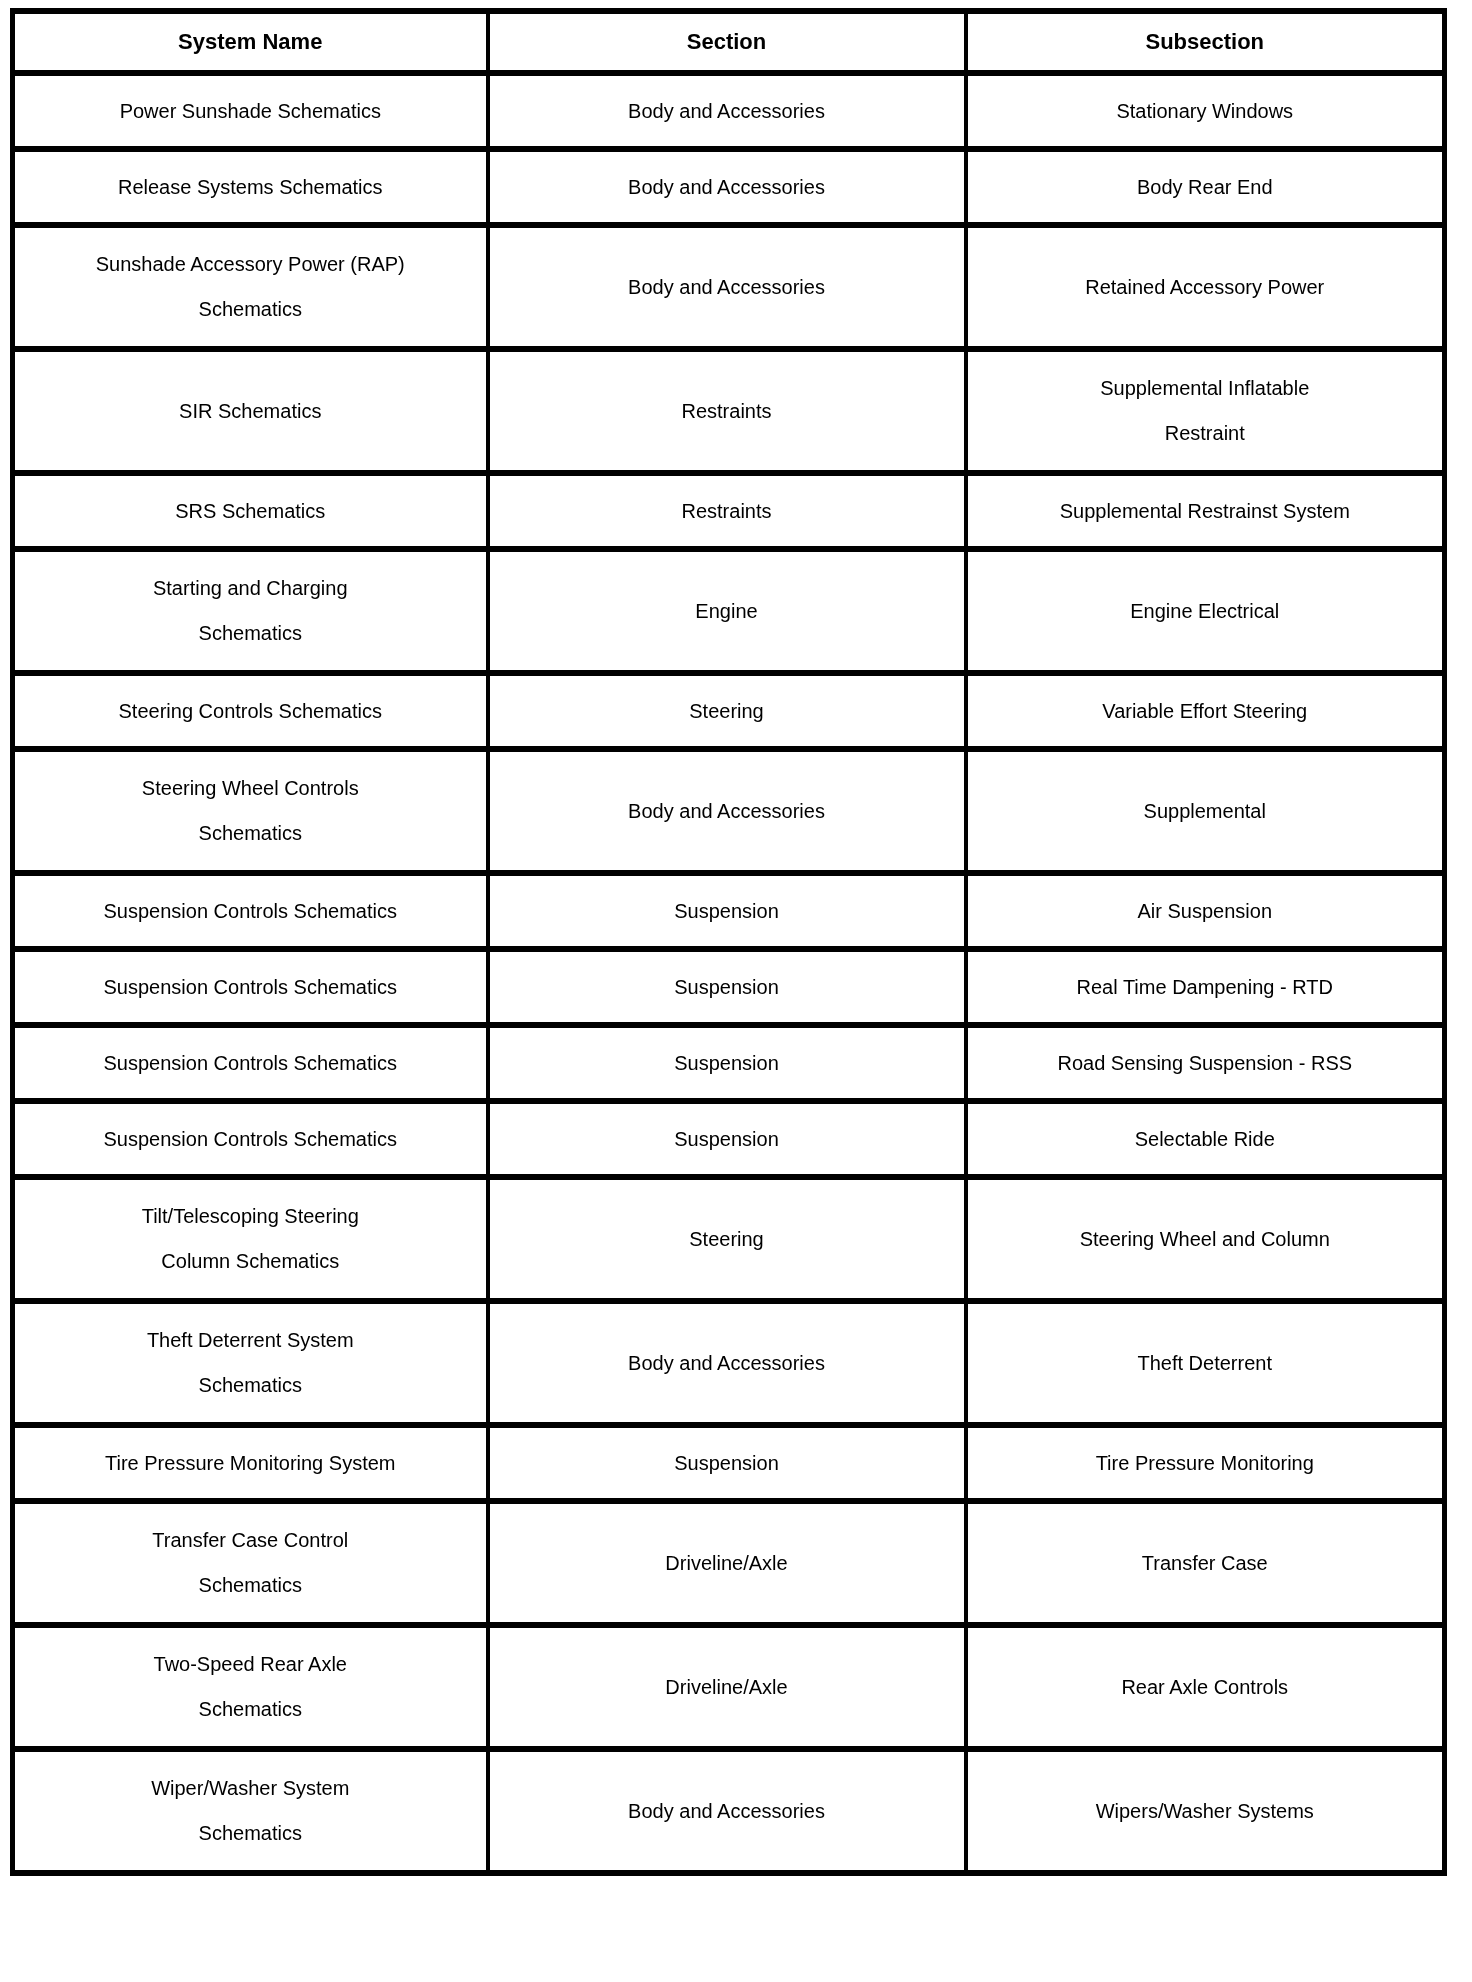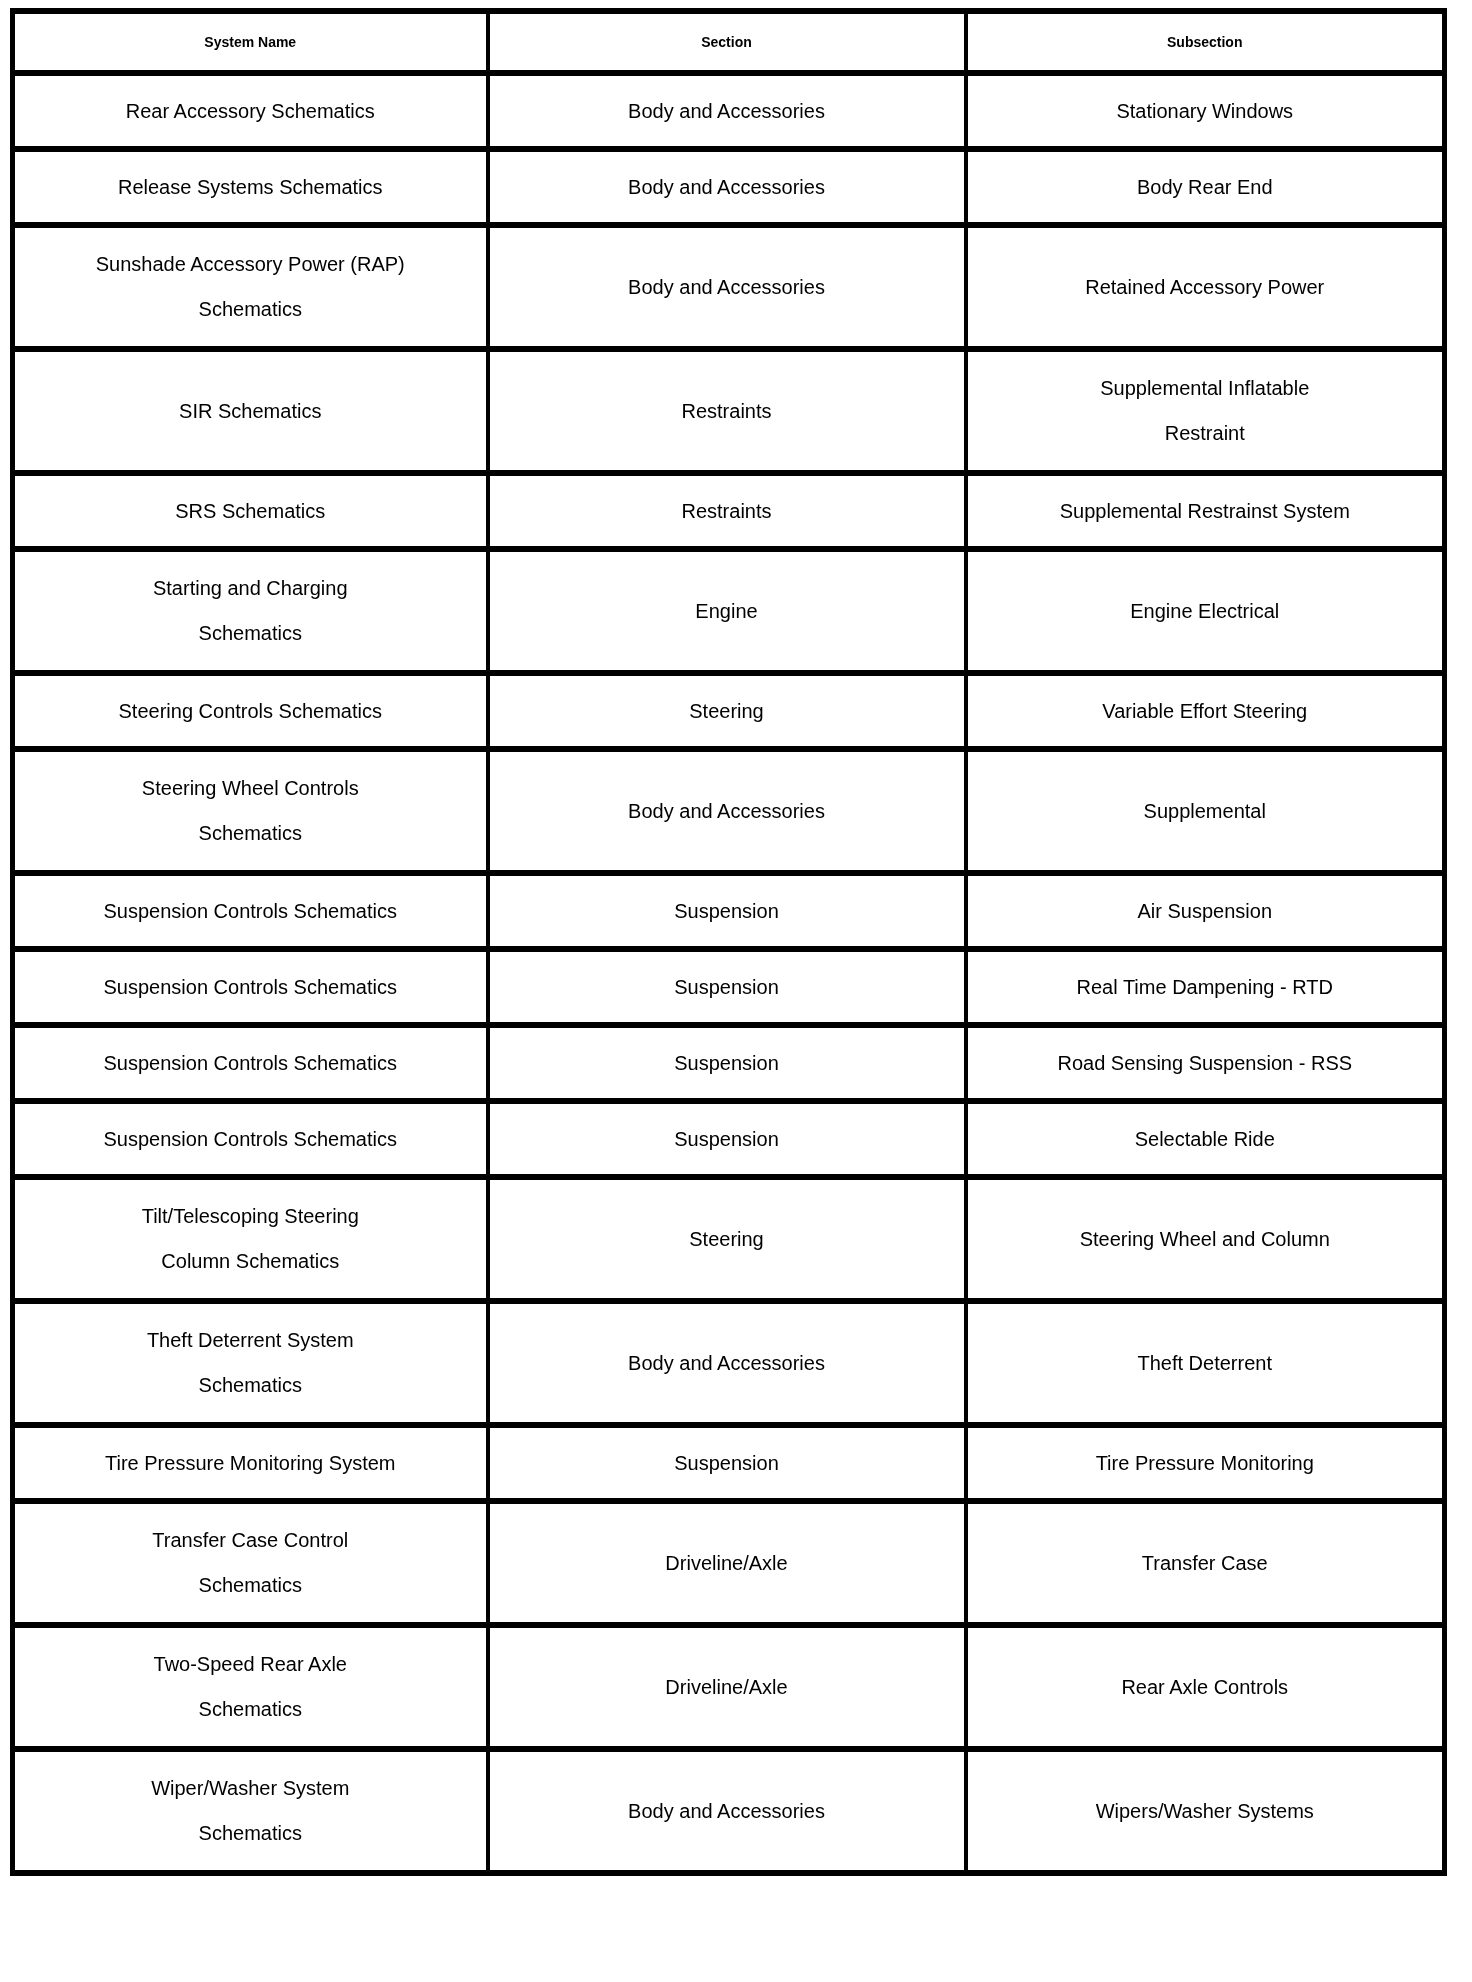--- a/index.html
+++ b/index.html
@@ -28,21 +28,21 @@
     border-style: solid;
     border-color: #000000;
     border-width: 6px 4px;
     text-align: center;
     vertical-align: middle;
     padding: 2px 12px;
     white-space: pre-line;
     overflow: hidden;
   }
   th {
-    font-size: 14px;
+    font-size: 22px;
     font-weight: bold;
     line-height: 1.2;
     height: 52px;
   }
   td {
     font-size: 20px;
     line-height: 45px;
     font-weight: normal;
   }
   tr.single td { height: 66px; }
@@ -59,21 +59,21 @@
   </colgroup>
   <thead>
     <tr>
       <th>System Name</th>
       <th>Section</th>
       <th>Subsection</th>
     </tr>
   </thead>
   <tbody id="table-body">
       <tr class="single">
-    <td>Rear Accessory Schematics</td>
+    <td>Power Sunshade Schematics</td>
     <td>Body and Accessories</td>
     <td>Stationary Windows</td>
   </tr>
       <tr class="single">
     <td>Release Systems Schematics</td>
     <td>Body and Accessories</td>
     <td>Body Rear End</td>
   </tr>
       <tr class="tall">
     <td>Sunshade Accessory Power (RAP)

